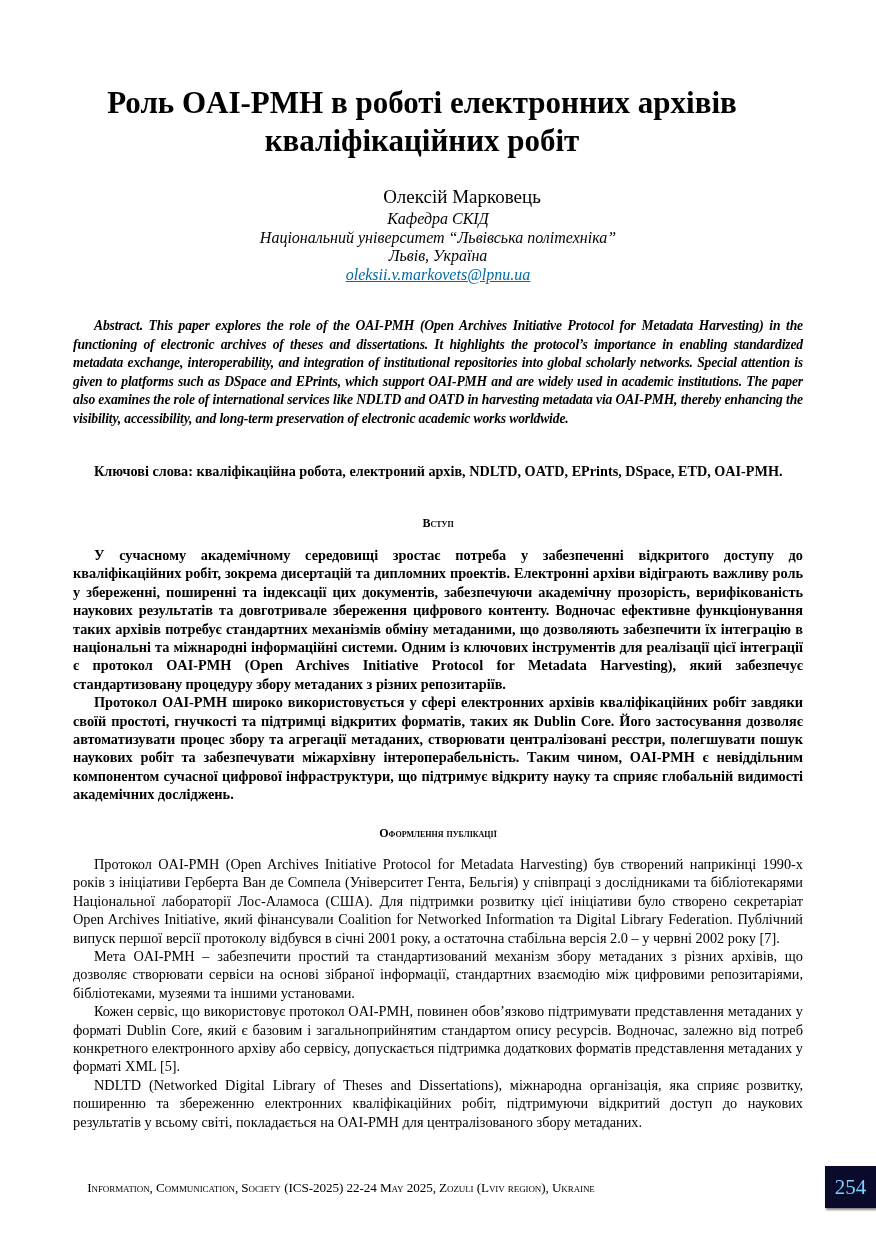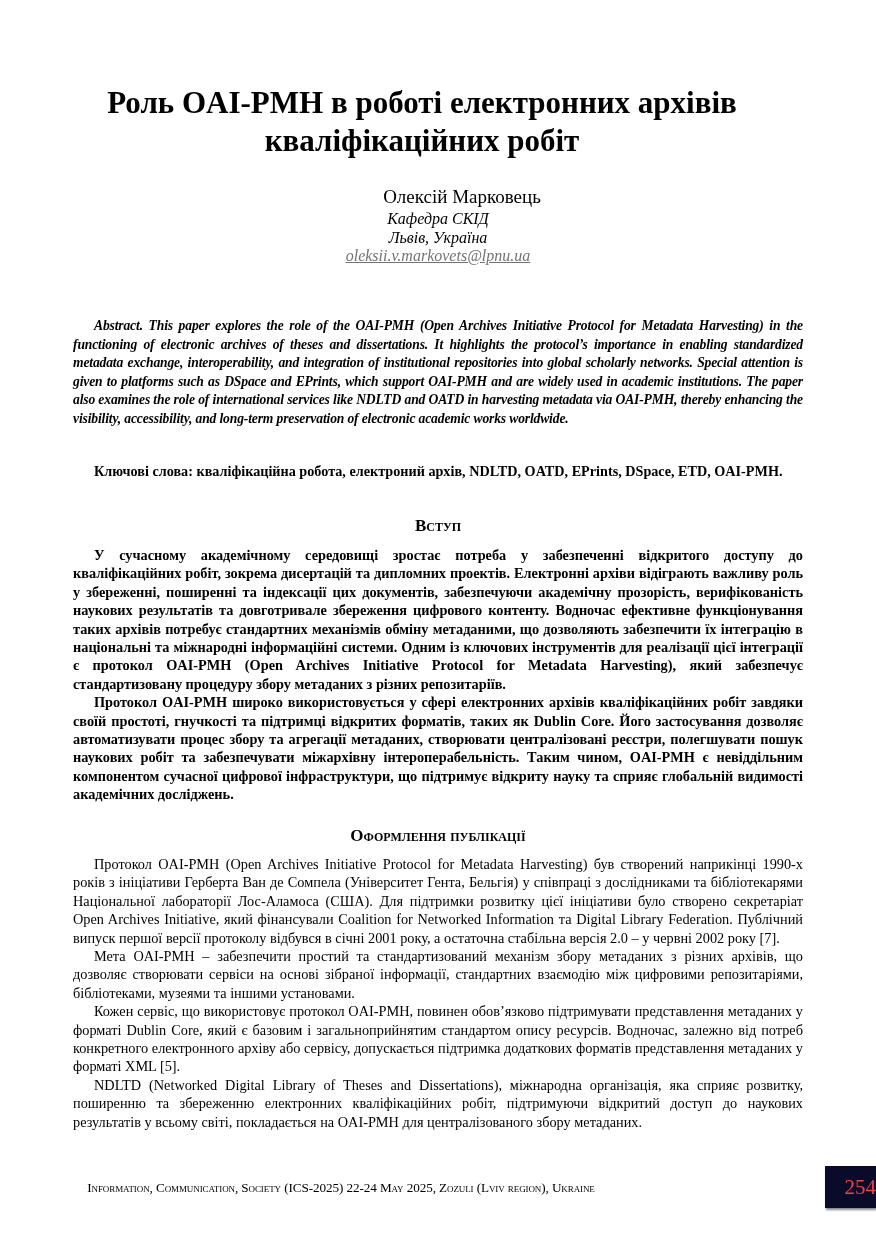--- a/index.html
+++ b/index.html
@@ -1,38 +1,39 @@
 <!DOCTYPE html>
 <html><head>
 <meta charset="utf-8">
 <style>
   html, body { margin: 0; padding: 0; background: #ffffff; }
   body { width: 876px; height: 1240px; position: relative; overflow: hidden; color: #000; font-family: "Liberation Serif", serif; }
   .title { position: absolute; left: 44px; top: 84px; width: 756px; text-align: center; font-weight: bold; font-size: 31px; line-height: 38px; }
   .author { position: absolute; left: 0; top: 186px; width: 876px; text-align: center; font-size: 19px; line-height: 22px; padding-left: 24px; }
   .affil { position: absolute; left: 0; top: 210px; width: 876px; text-align: center; font-style: italic; font-size: 16px; line-height: 18.5px; }
-  .affil a { color: #737373; text-decoration: underline; }
+  .affil a { color: #0369a1; text-decoration: underline; }
   .abstract { position: absolute; left: 73px; top: 317px; width: 730px; font-style: italic; font-weight: bold; font-size: 13.6px; line-height: 18.6px; text-align: justify; text-indent: 21px; letter-spacing: -0.15px; }
   .keywords { position: absolute; left: 73px; top: 462px; width: 730px; font-weight: bold; font-size: 14.2px; line-height: 19px; text-align: justify; text-indent: 21px; }
-  .section-head { position: absolute; left: 0; width: 876px; text-align: center; font-size: 17px; font-weight: bold; font-variant: small-caps; }
+  .section-head { position: absolute; left: 0; width: 876px; text-align: center; font-size: 12px; font-weight: bold; font-variant: small-caps; }
   .body-block { position: absolute; left: 73px; width: 730px; font-size: 14.3px; line-height: 18.4px; text-align: justify; }
   .body-block p { margin: 0; text-indent: 21px; }
   .footer { position: absolute; left: 0; top: 1180px; width: 708px; text-align: center; font-size: 13.2px; font-variant: small-caps; letter-spacing: -0.1px; padding-right: 12px; }
   .footer span { display: inline-block; margin-left: -26px; }
-  .page-num { position: absolute; left: 825px; top: 1166px; width: 51px; height: 42px; background: #0a0a2a; color: #ef4444; font-size: 21px; line-height: 42px; text-align: right; box-shadow: 1px 2px 2px #888; }
+  .page-num { position: absolute; left: 825px; top: 1166px; width: 51px; height: 42px; background: #0a0a2a; color: #7dd3fc; font-size: 21px; line-height: 42px; text-align: center; box-shadow: 1px 2px 2px #888; }
 </style>
 </head>
 <body>
 
 <h1 class="title" style="margin:0;">Роль OAI-PMH в роботі електронних архівів кваліфікаційних робіт</h1>
 
 <div class="author">Олексій Марковець</div>
 
 <div class="affil">
   <div>Кафедра СКІД</div>
+  <div>Національний університет “Львівська політехніка”</div>
   <div>Львів, Україна</div>
   <div><a href="mailto:oleksii.v.markovets@lpnu.ua">oleksii.v.markovets@lpnu.ua</a></div>
 </div>
 
 <div class="abstract">Abstract. This paper explores the role of the OAI-PMH (Open Archives Initiative Protocol for Metadata Harvesting) in the functioning of electronic archives of theses and dissertations. It highlights the protocol’s importance in enabling standardized metadata exchange, interoperability, and integration of institutional repositories into global scholarly networks. Special attention is given to platforms such as DSpace and EPrints, which support OAI-PMH and are widely used in academic institutions. The paper also examines the role of international services like NDLTD and OATD in harvesting metadata via OAI-PMH, thereby enhancing the visibility, accessibility, and long-term preservation of electronic academic works worldwide.</div>
 
 <div class="keywords">Ключові слова: кваліфікаційна робота, електроний архів, NDLTD, OATD, EPrints, DSpace, ETD, OAI-PMH.</div>
 
 <div class="section-head" style="top:516px;">Вступ</div>
 

